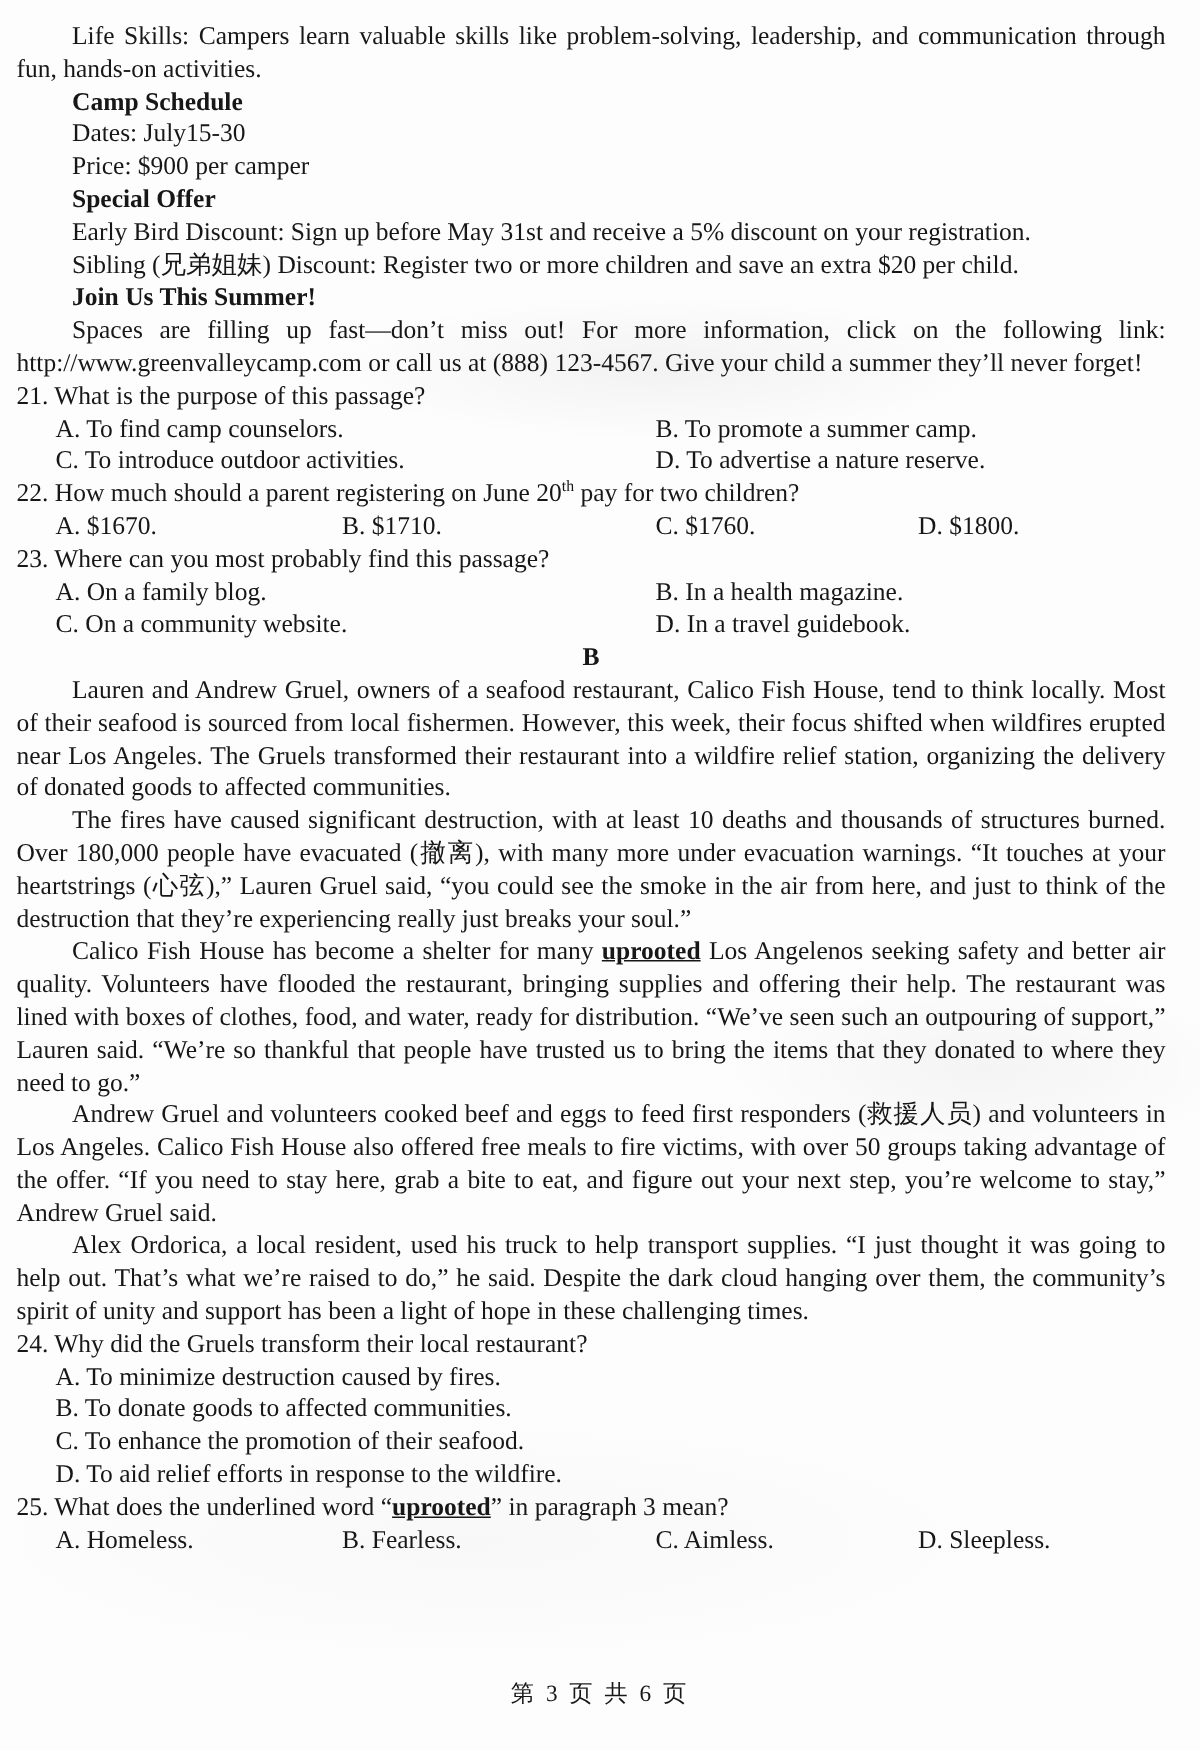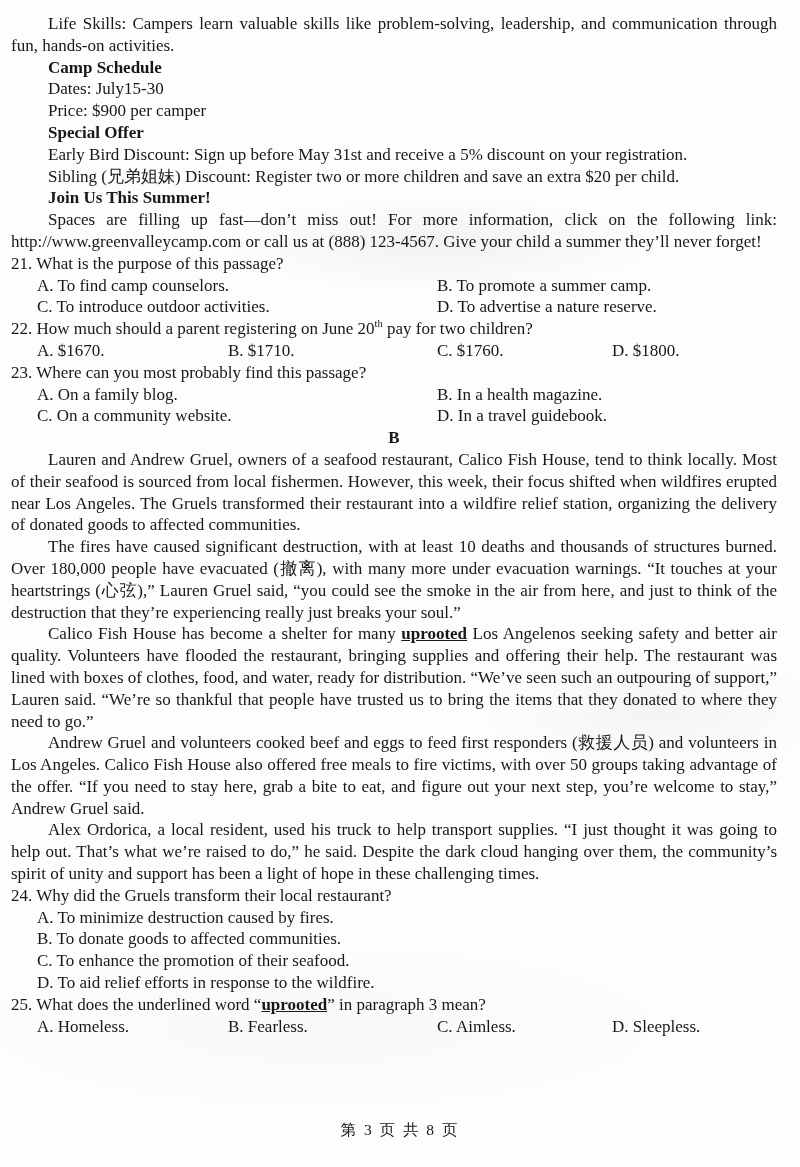--- a/index.html
+++ b/index.html
@@ -138,15 +138,15 @@
   <div>
     <div><span>25.</span> <span>What does the underlined word “</span><span class="uword">uprooted</span><span>” in paragraph 3 mean?</span></div>
     <div class="opts4">
       <span>A. Homeless.</span>
       <span>B. Fearless.</span>
       <span>C. Aimless.</span>
       <span>D. Sleepless.</span>
     </div>
   </div>
 
-  <div class="footer">第 3 页  共 8 页</div>
+  <div class="footer">第 3 页  共 6 页</div>
 
 </div>
 
 </body></html>

